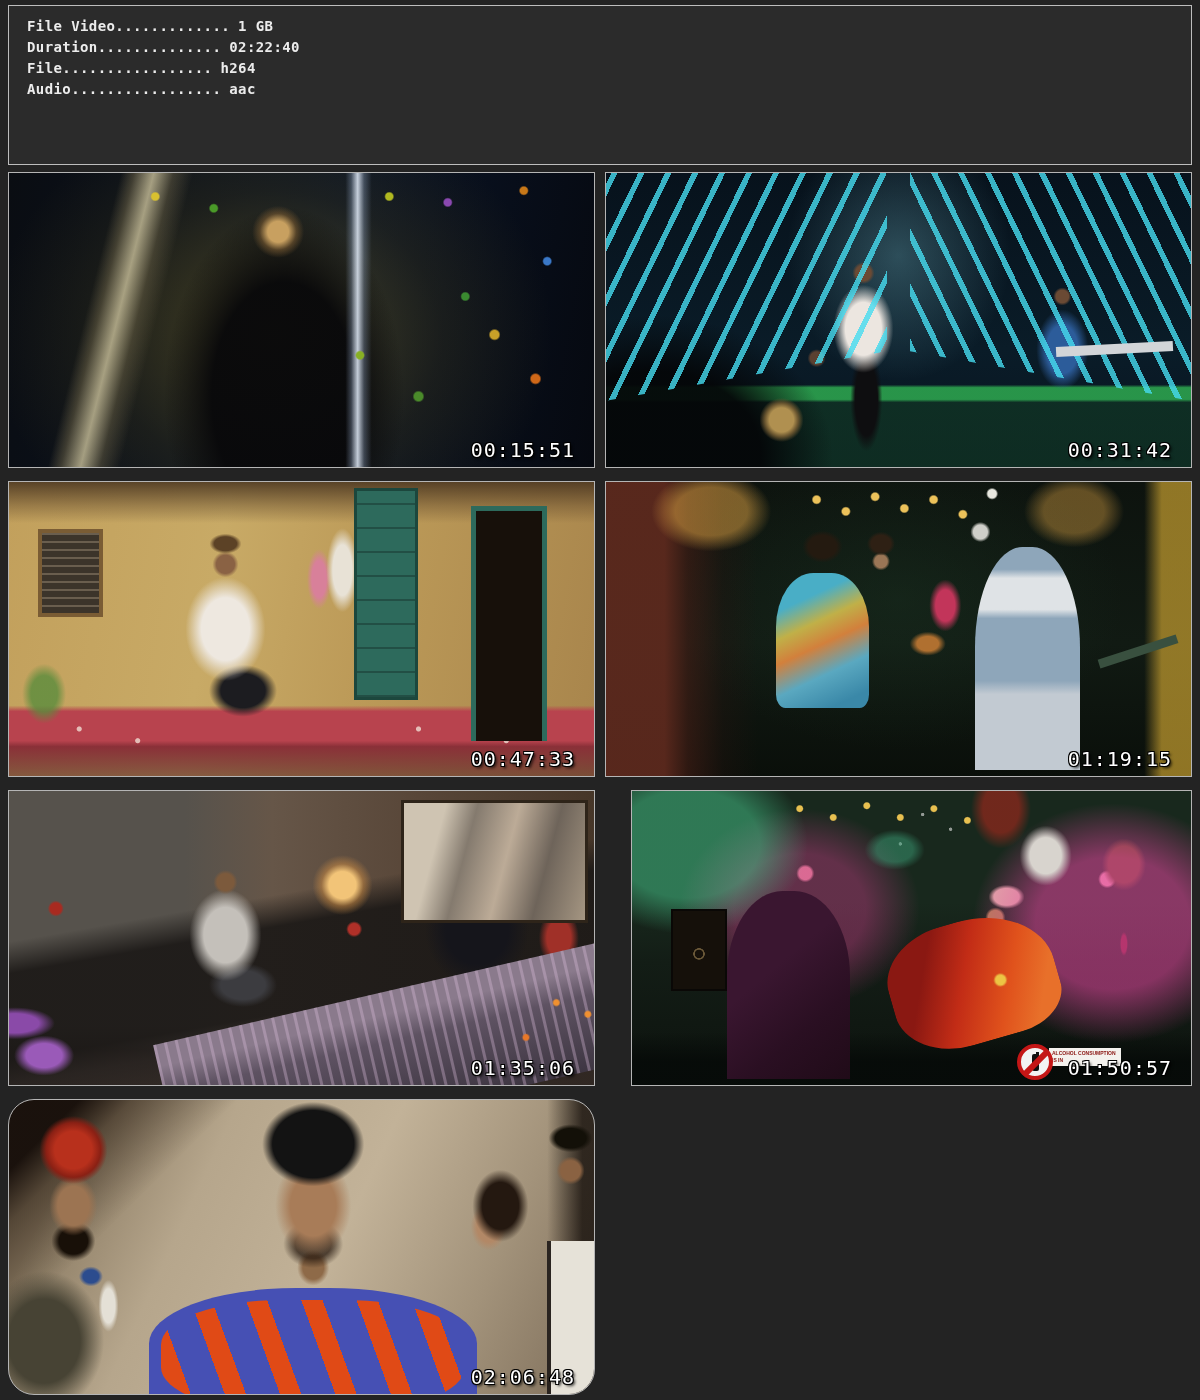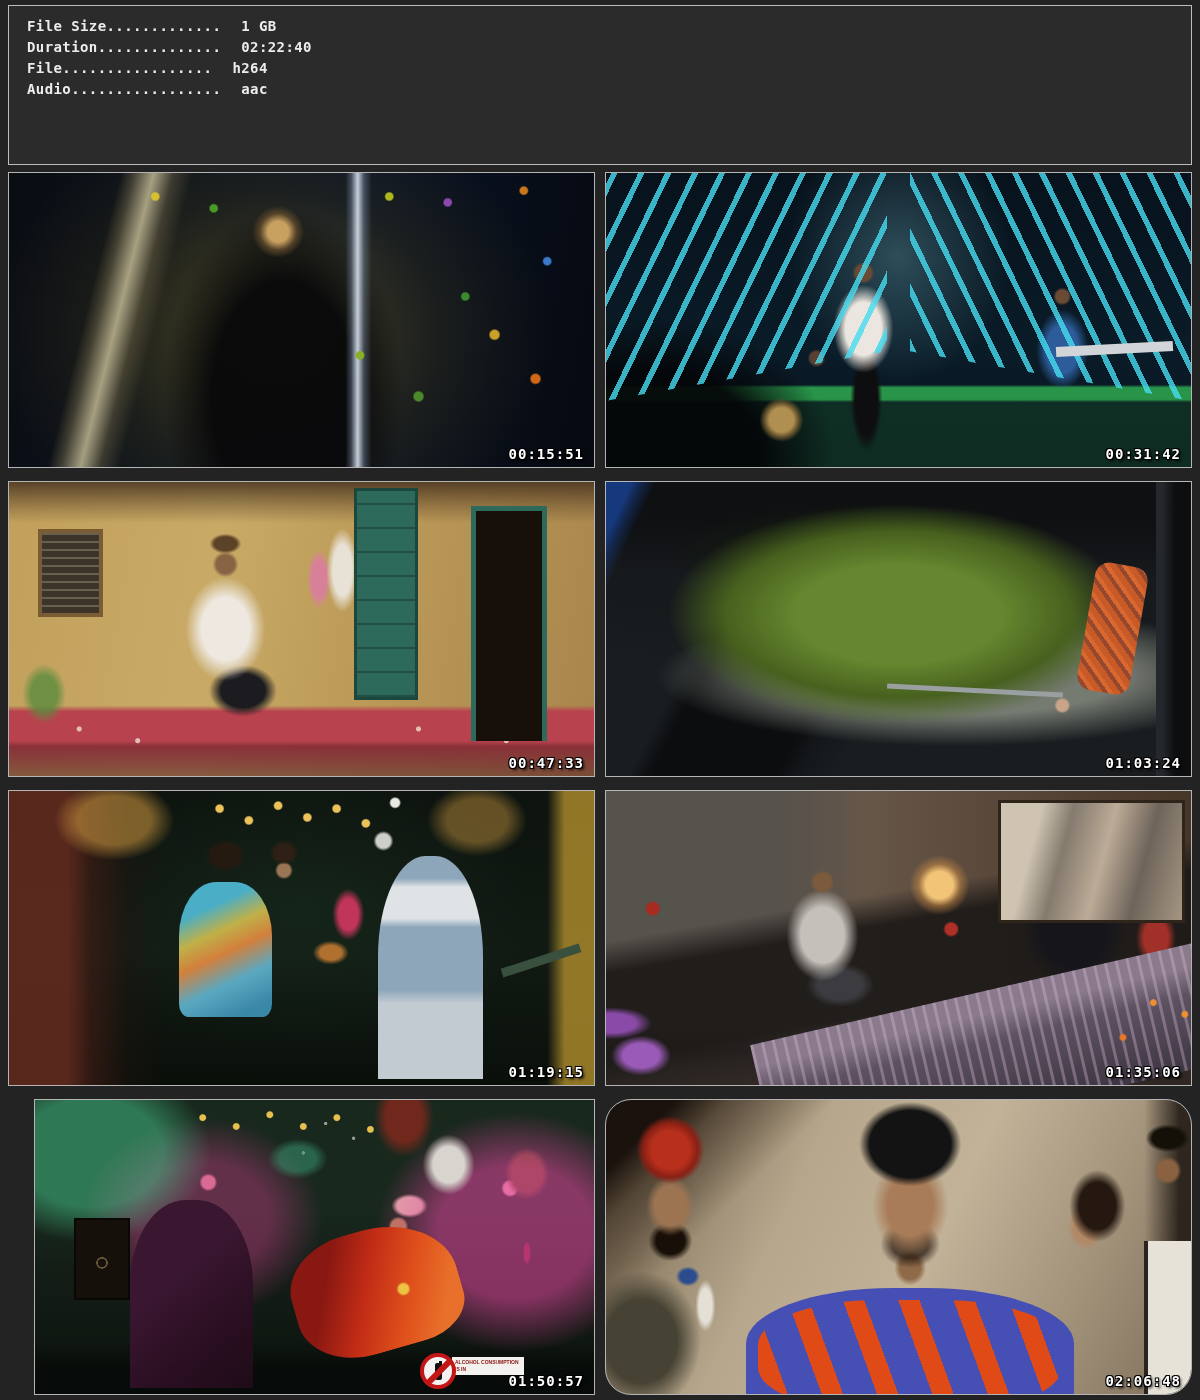--- a/index.html
+++ b/index.html
@@ -5,27 +5,27 @@
   * { margin:0; padding:0; box-sizing:border-box; }
   html,body { width:1200px; height:1400px; background:#232323; overflow:hidden;
               font-family:"DejaVu Sans Mono","Liberation Mono",monospace; }
   .page { width:1200px; height:1400px; padding:5px 8px 8px 8px; }
 
   
   .info-panel { width:1184px; height:160px; background:#2b2b2b;
                 border:1px solid #bdbdbd; padding:10px 0 0 18px; margin-bottom:7px; }
   .info-row { font-size:14px; font-weight:bold; color:#ececec; line-height:21px;
               letter-spacing:.4px; white-space:pre; }
-  .info-row .val { margin-left:20px; }
+  .info-row .val { margin-left:8px; }
 
   
   .grid { display:grid; grid-template-columns:587px 587px; grid-template-rows:repeat(4,296px);
           column-gap:10px; row-gap:13px; }
   .thumb { position:relative; border:1px solid #b5b5b5; overflow:hidden; background:#000; }
-  .ts { position:absolute; right:10px; bottom:5px; z-index:3; font-size:14px; font-weight:bold;
+  .ts { position:absolute; right:19px; bottom:5px; z-index:3; font-size:20px; font-weight:normal;
         color:#fff; letter-spacing:1px;
         text-shadow:1px 1px 0 #000,-1px -1px 0 #000,1px -1px 0 #000,-1px 1px 0 #000,2px 2px 3px #000; }
   .shp { position:absolute; display:block; }
 
   
   .s1 { background:
     radial-gradient(circle 5px at 88% 6%, #c87818 0 70%, transparent),
     radial-gradient(circle 5px at 75% 10%, #8a48b0 0 70%, transparent),
     radial-gradient(circle 5px at 92% 30%, #3a78c8 0 70%, transparent),
     radial-gradient(circle 6px at 83% 55%, #c8a028 0 70%, transparent),
@@ -225,21 +225,21 @@
   .s8 .r2 { left:26%; top:68%; width:52%; height:38%; border-radius:40%;
     background:repeating-linear-gradient(70deg, transparent 0 14px, #e04a16 14px 34px, transparent 34px 52px); }
   .s8 .r3 { right:0; top:48%; width:8%; height:52%; background:#e6e2d8; border-left:4px solid #2a2420; }
 </style>
 </head>
 <body>
 
 <div class="page">
 
   <div class="info-panel">
-    <div class="info-row"><span class="lbl">File Size</span><span class="dots">.............</span><span class="val">1 GB</span></div>
+    <div class="info-row"><span class="lbl">File Video</span><span class="dots">.............</span><span class="val">1 GB</span></div>
     <div class="info-row"><span class="lbl">Duration</span><span class="dots">..............</span><span class="val">02:22:40</span></div>
     <div class="info-row"><span class="lbl">File</span><span class="dots">.................</span><span class="val">h264</span></div>
     <div class="info-row"><span class="lbl">Audio</span><span class="dots">.................</span><span class="val">aac</span></div>
   </div>
 
   <div class="grid">
 
     <div class="thumb s1">
       <span class="ts">00:15:51</span>
     </div>
@@ -251,26 +251,20 @@
       <span class="ts">00:31:42</span>
     </div>
 
     <div class="thumb s3">
       <i class="shp r1"></i>
       <i class="shp r2"></i>
       <i class="shp r3"></i>
       <span class="ts">00:47:33</span>
     </div>
 
-    <div class="thumb s4">
-      <i class="shp r2"></i>
-      <i class="shp r1"></i>
-      <i class="shp r3"></i>
-      <span class="ts">01:03:24</span>
-    </div>
 
     <div class="thumb s5">
       <i class="shp r1"></i>
       <i class="shp r2"></i>
       <i class="shp r3"></i>
       <span class="ts">01:19:15</span>
     </div>
 
     <div class="thumb s6">
       <i class="shp r1"></i>

